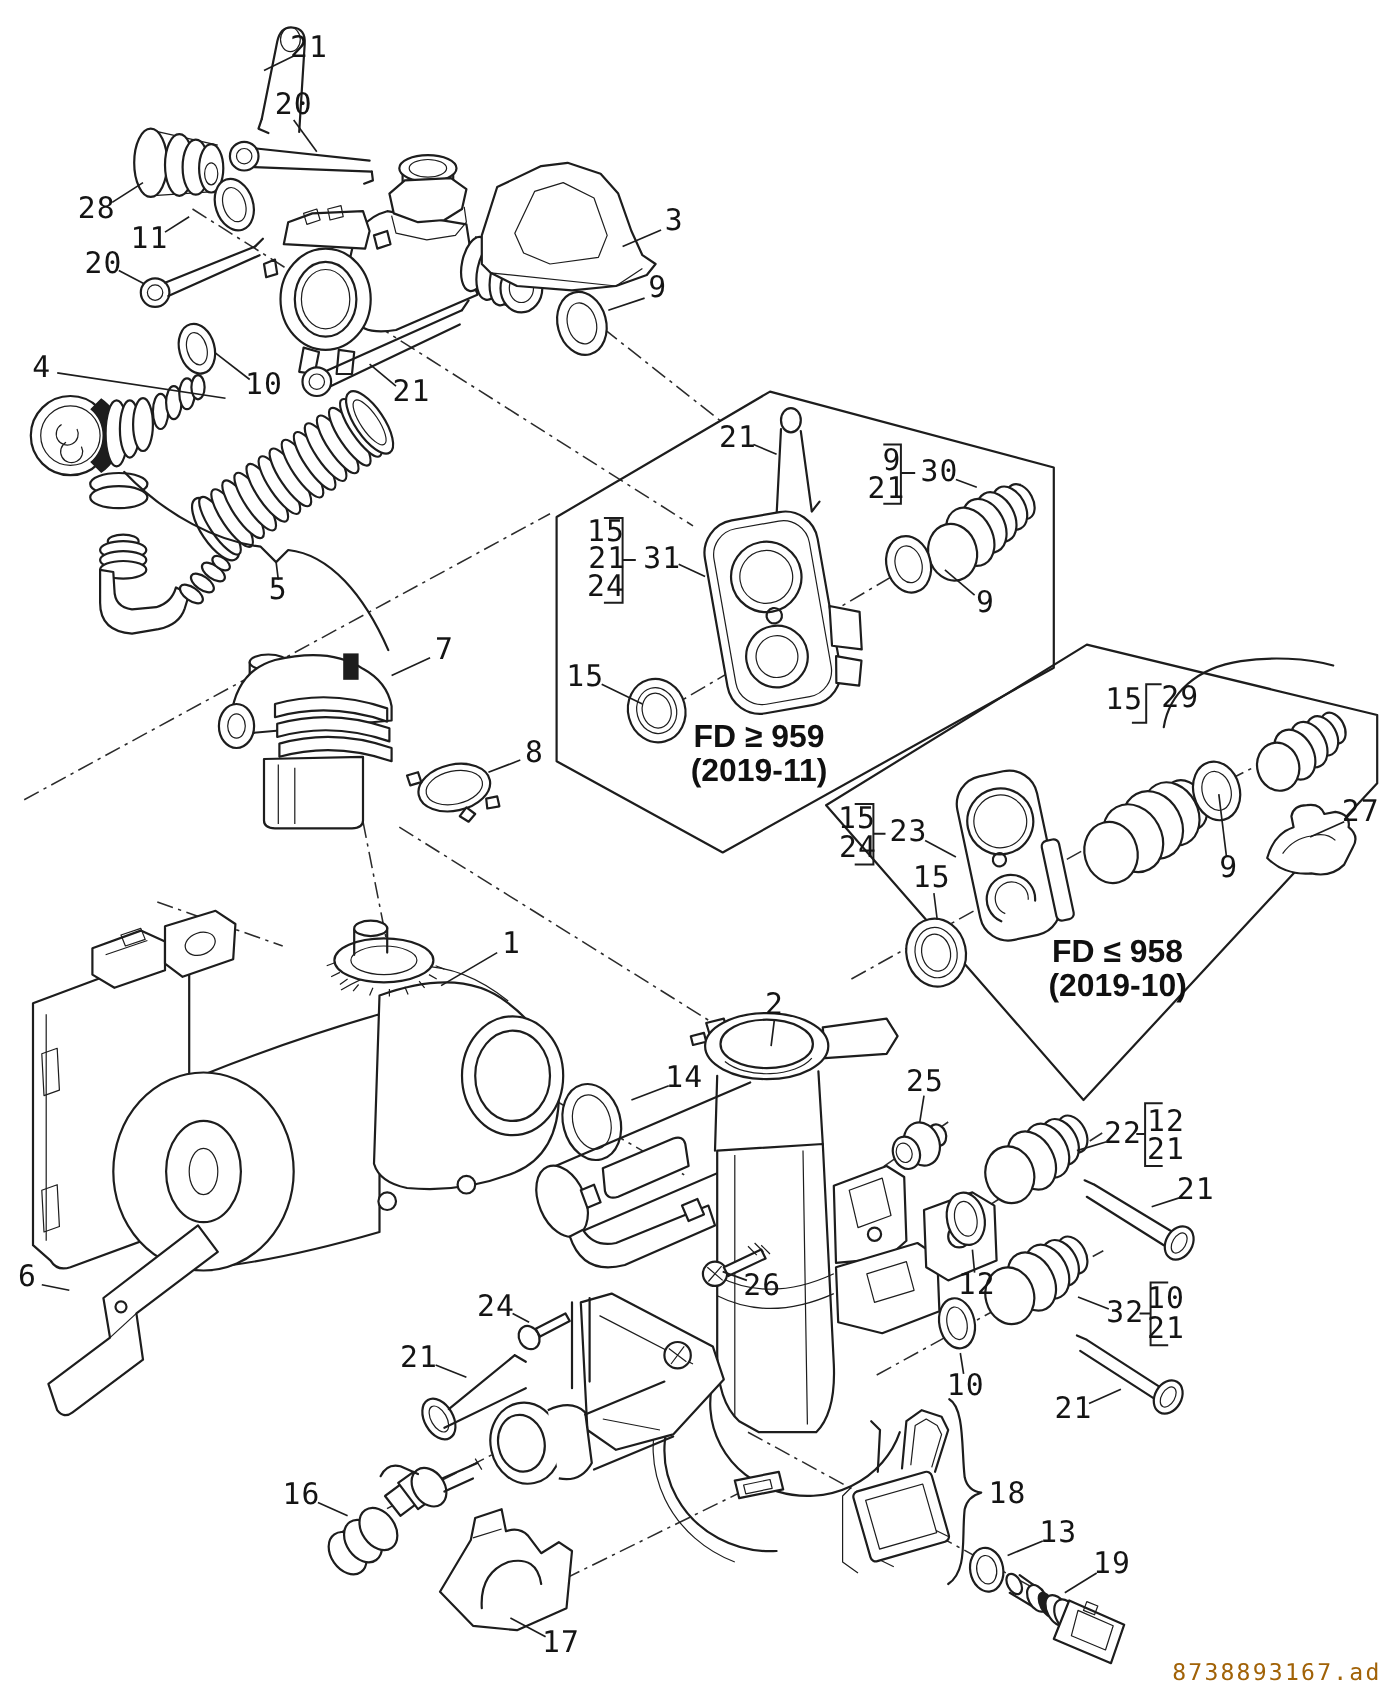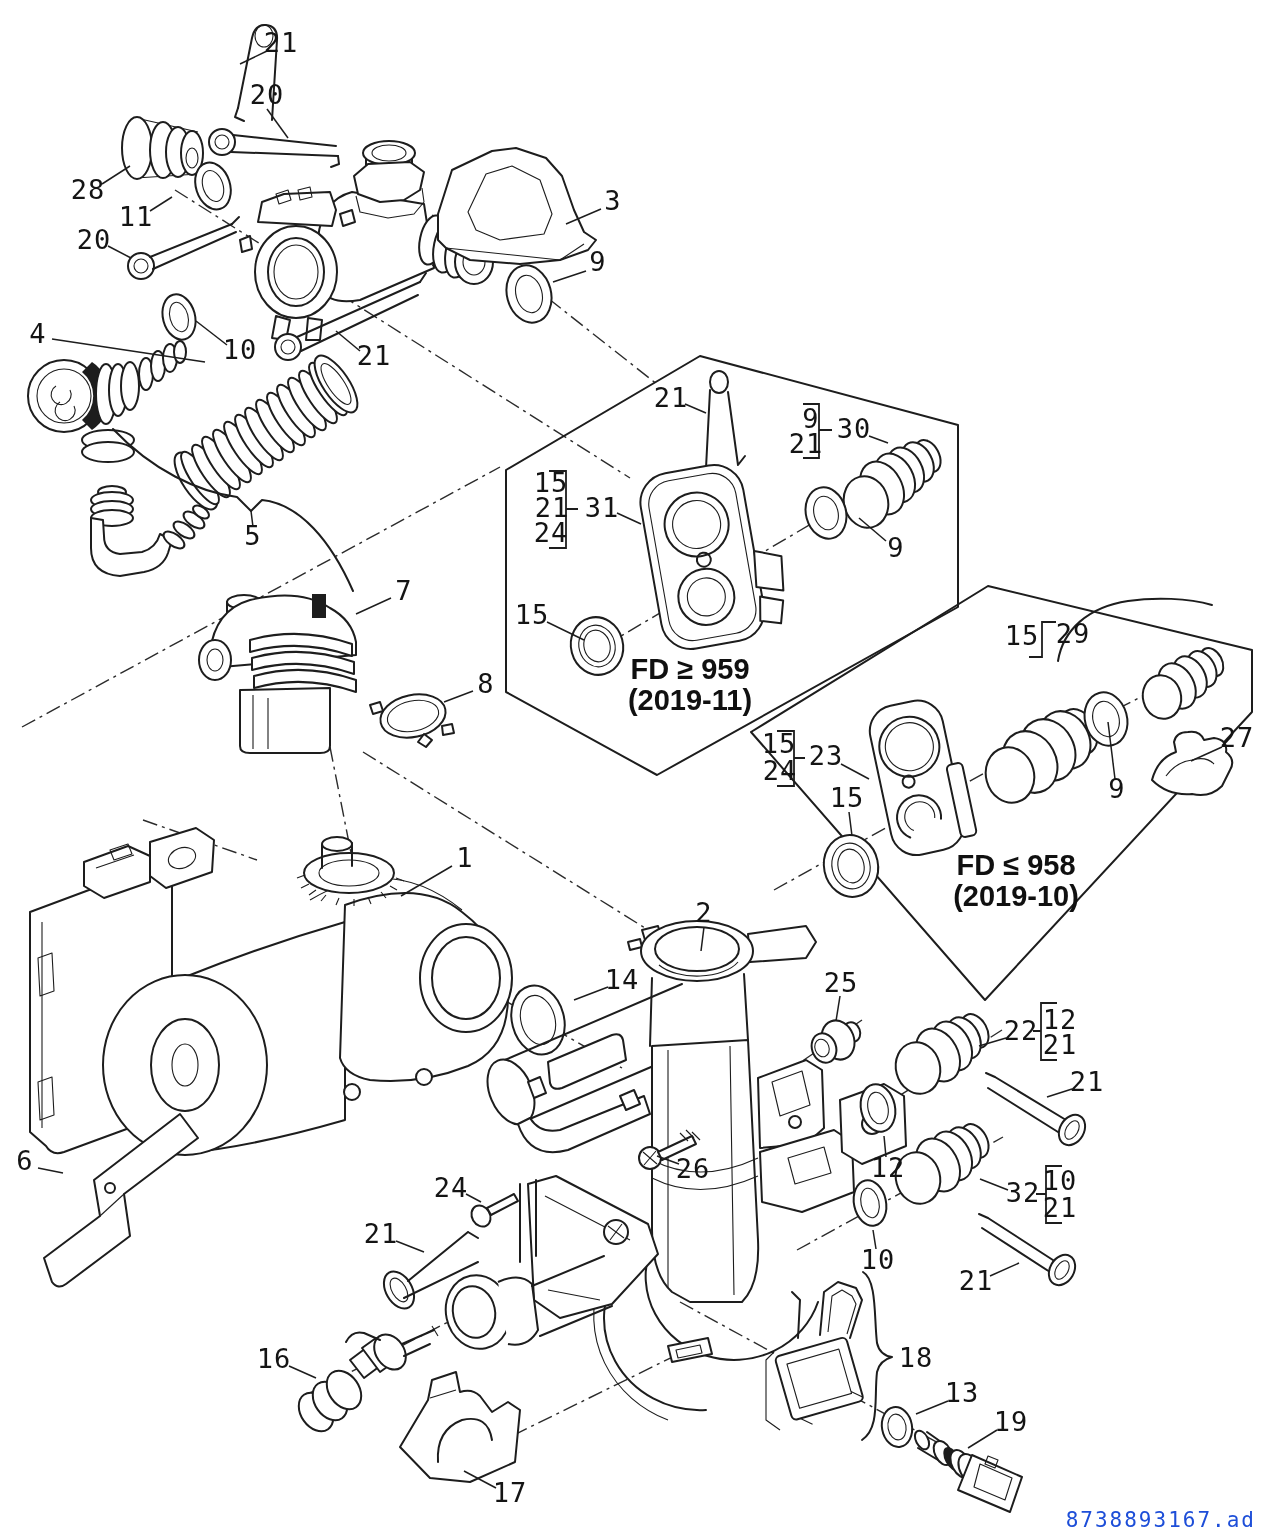--- a/index.html
+++ b/index.html
@@ -9,21 +9,21 @@
   .p {fill:none;stroke:#1d1d1d;stroke-width:2;stroke-linejoin:round;stroke-linecap:round}
   .pw{fill:#ffffff;stroke:#1d1d1d;stroke-width:2;stroke-linejoin:round}
   .t {fill:none;stroke:#1d1d1d;stroke-width:1.1;stroke-linejoin:round}
   .dk{fill:#1d1d1d;stroke:none}
   .dd{fill:none;stroke:#2b2b2b;stroke-width:1.4;stroke-dasharray:15 5 3 5}
   .ld{stroke:#1d1d1d;stroke-width:1.5}
   .bk{fill:none;stroke:#1d1d1d;stroke-width:1.8}
   text.callout{font-family:"DejaVu Sans Mono",monospace;font-size:27px;fill:#141414;letter-spacing:1px}
   text.cond{font-family:"Liberation Sans",sans-serif;font-weight:700;font-size:29px;fill:#101010}
   .footer{position:absolute;right:8px;bottom:4px;font-family:"DejaVu Sans Mono",monospace;
-          font-size:21px;color:#1d4ed8;letter-spacing:2px}
+          font-size:21px;color:#a16207;letter-spacing:2px}
 </style>
 </head>
 <body>
 
 <div class="stage">
 
 <svg width="1264" height="1536" viewBox="0 0 1264 1536">
 
   <g>
     <path class="dd" d="M175,190 L630,478"></path>

